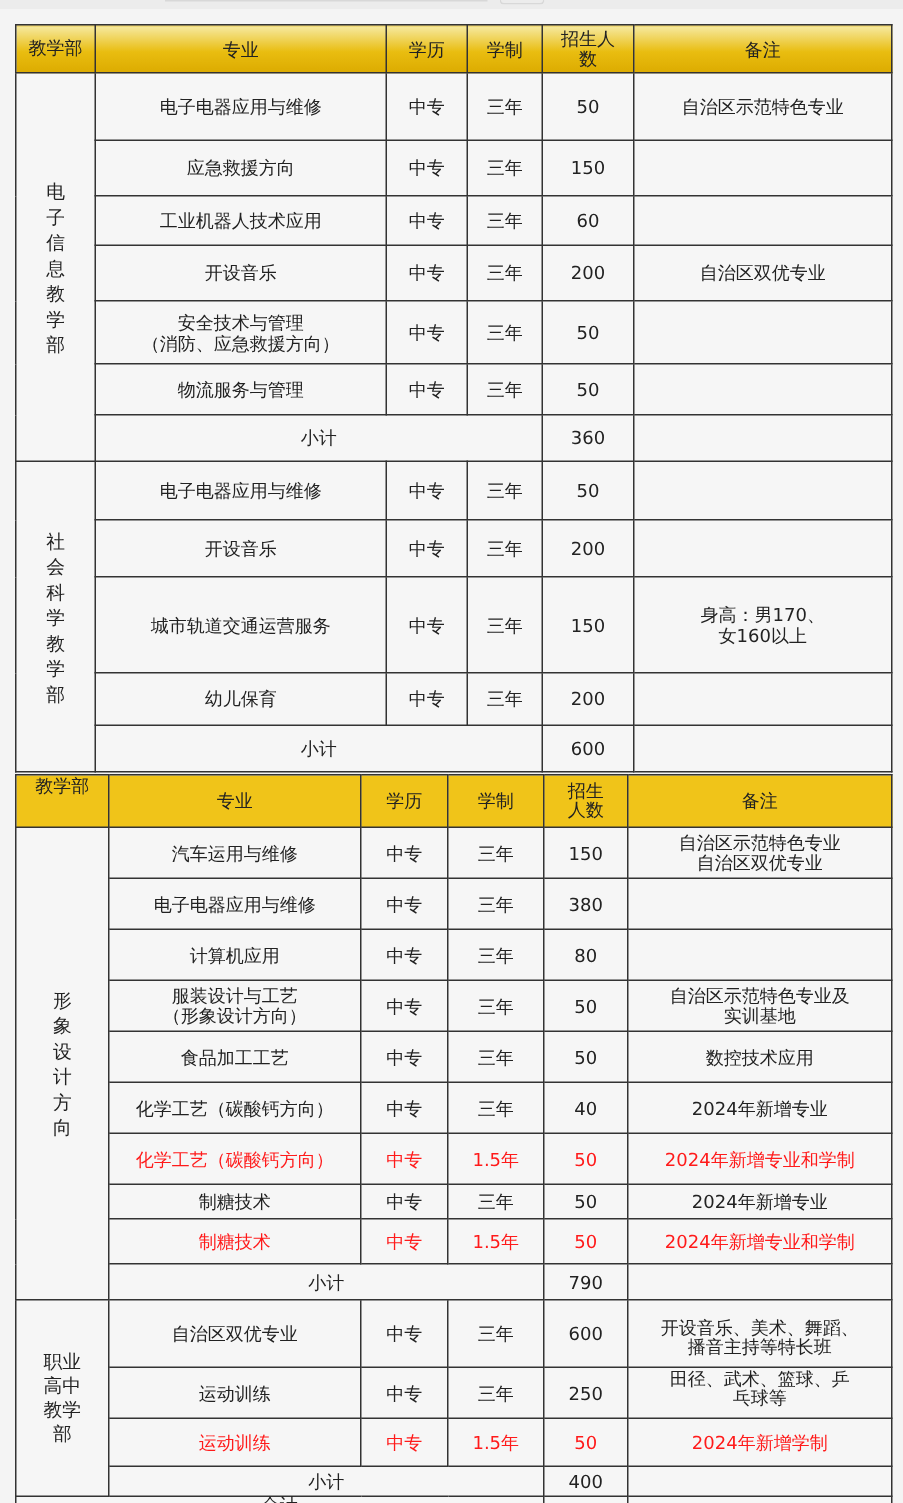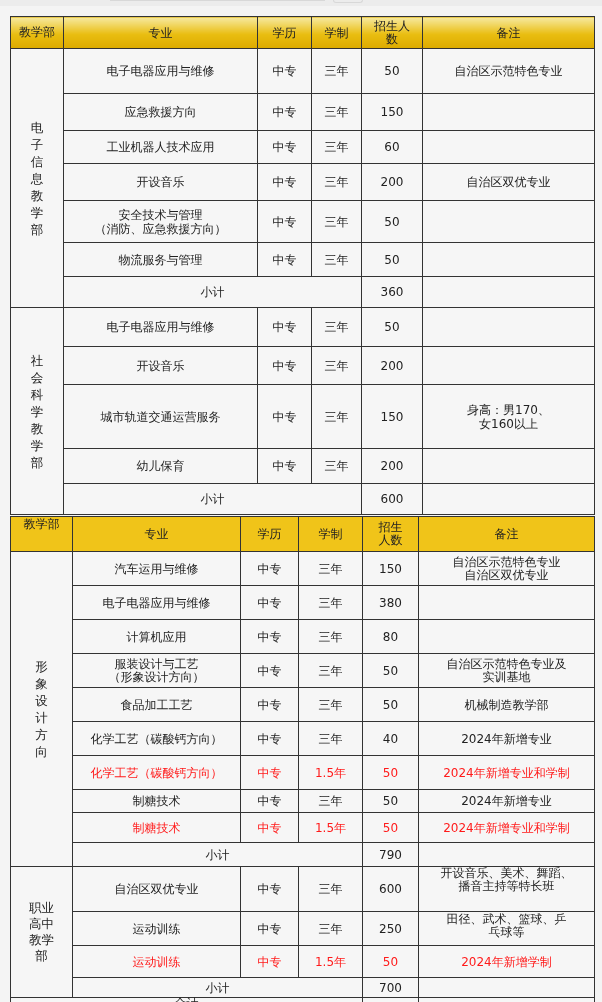--- a/index.html
+++ b/index.html
@@ -186,21 +186,21 @@
       <td>三年</td>
       <td>50</td>
       <td style="white-space:pre-line;line-height:13px">自治区示范特色专业及
 实训基地</td>
     </tr>
     <tr style="height:34px">
       <td>食品加工工艺</td>
       <td>中专</td>
       <td>三年</td>
       <td>50</td>
-      <td>机械制造教学部</td>
+      <td>数控技术应用</td>
     </tr>
     <tr style="height:34px">
       <td>化学工艺（碳酸钙方向）</td>
       <td>中专</td>
       <td>三年</td>
       <td>40</td>
       <td>2024年新增专业</td>
     </tr>
     <tr style="height:34px" class="red">
       <td>化学工艺（碳酸钙方向）</td>
@@ -228,41 +228,41 @@
       <td>790</td>
       <td></td>
     </tr>
 
     <tr style="height:45px">
       <td rowspan="4" class="dept" style="padding:15px 16px;line-height:16px">职业高中教学部</td>
       <td>自治区双优专业</td>
       <td>中专</td>
       <td>三年</td>
       <td>600</td>
-      <td style="white-space:pre-line;line-height:13px;vertical-align:top;padding-top:0">开设音乐、美术、舞蹈、
+      <td style="white-space:pre-line;line-height:13px;vertical-align:top;padding-top:12px">开设音乐、美术、舞蹈、
 播音主持等特长班</td>
     </tr>
     <tr style="height:34px">
       <td>运动训练</td>
       <td>中专</td>
       <td>三年</td>
       <td>250</td>
       <td style="white-space:pre-line;line-height:13px;vertical-align:top;padding-top:1px">田径、武术、篮球、乒
 乓球等</td>
     </tr>
     <tr style="height:32px" class="red">
       <td>运动训练</td>
       <td>中专</td>
       <td>1.5年</td>
       <td>50</td>
       <td>2024年新增学制</td>
     </tr>
     <tr style="height:20px">
       <td colspan="3">小计</td>
-      <td>700</td>
+      <td>400</td>
       <td></td>
     </tr>
     <tr style="height:20px">
       <td colspan="4" style="vertical-align:top;line-height:10px">合计</td>
       <td></td>
       <td></td>
     </tr>
   </tbody>
 </table>
 

